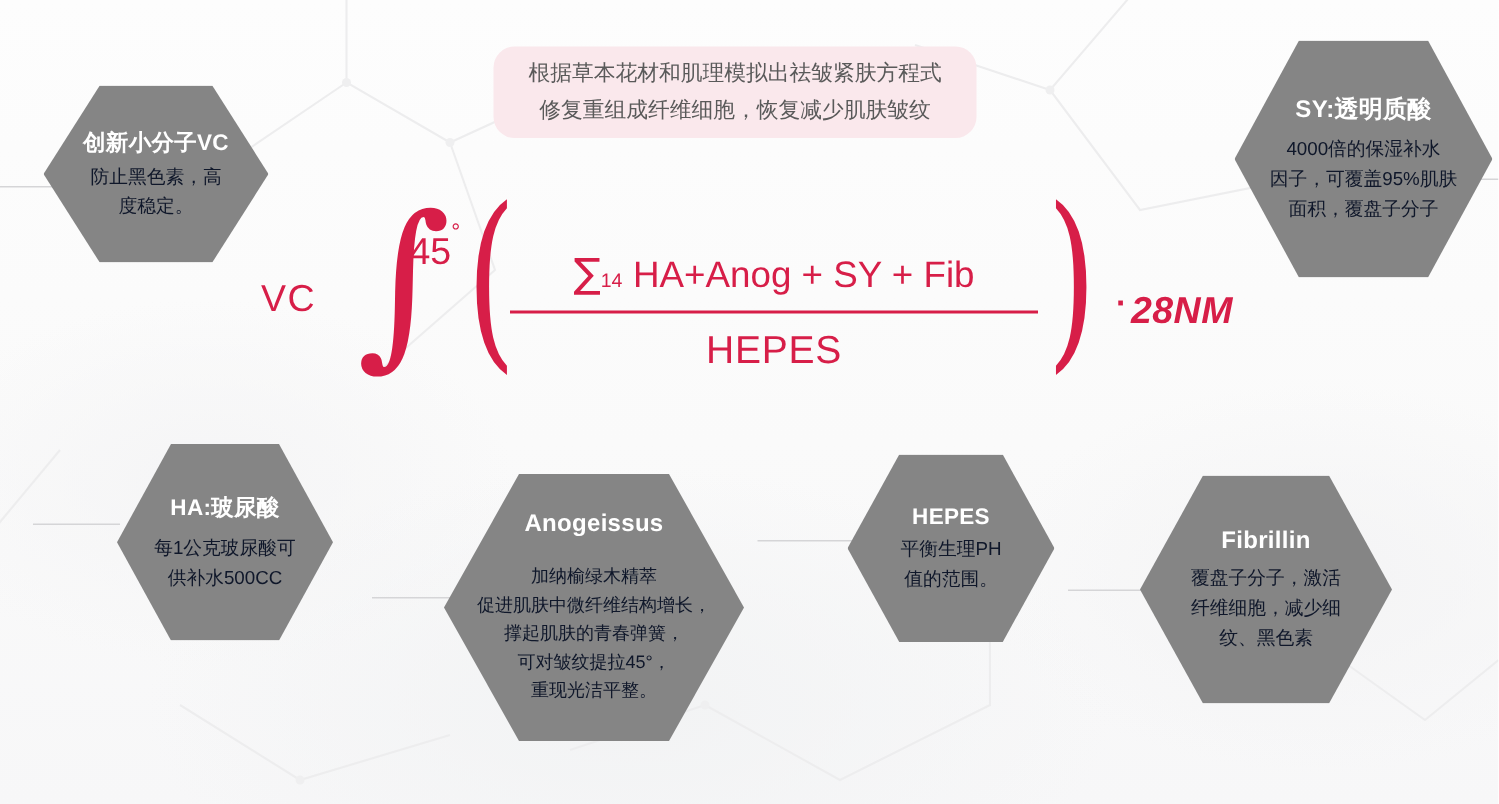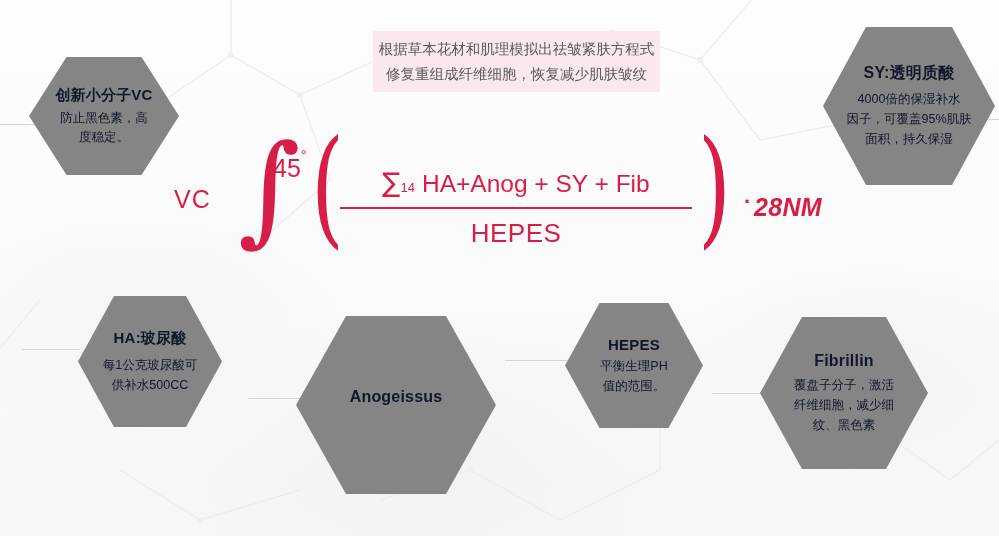--- a/index.html
+++ b/index.html
@@ -38,47 +38,46 @@
     clip-path: polygon(25% 0%, 75% 0%, 100% 50%, 75% 100%, 25% 100%, 0% 50%);
     display: flex;
     flex-direction: column;
     align-items: center;
     justify-content: center;
     text-align: center;
     color: #ffffff;
   }
   .hex .hx-title {
     font-weight: bold;
-    color: #0f172a;
+    color: #ffffff;
     letter-spacing: .2px;
     white-space: nowrap;
   }
   .hex .hx-body {
     color: #0f172a;
     font-weight: normal;
   }
   .hex .hx-body span { display: block; white-space: nowrap; }
 
   
   .pink-note {
     position: absolute;
     left: 329px;
     top: 31px;
-    width: 287px;
+    width: 322px;
     height: 61px;
     background: #fae8ec;
-    border-radius: 0;
+    border-radius: 14px;
     display: flex;
     flex-direction: column;
     align-items: center;
     justify-content: center;
     color: #5a5a5a;
     font-size: 14.5px;
     line-height: 25px;
-    margin-left: 44px;
   }
   .pink-note span { display: block; white-space: nowrap; }
 
   
   #formula {
     position: absolute;
     left: 170px;
     top: 145px;
     width: 660px;
     height: 125px;
@@ -156,34 +155,41 @@
       <span>防止黑色素，高</span>
       <span>度稳定。</span>
     </div>
   </div>
 
   <div class="hex" style="left:823px; top:27px; width:172px; height:158px;">
     <div class="hx-title" style="font-size:16px; margin-bottom:5px;">SY:透明质酸</div>
     <div class="hx-body" style="font-size:12.5px; line-height:20px;">
       <span>4000倍的保湿补水</span>
       <span>因子，可覆盖95%肌肤</span>
-      <span>面积，持久保湿</span>
+      <span>面积，覆盘子分子</span>
     </div>
   </div>
 
   <div class="hex" style="left:78px; top:296px; width:144px; height:131px;">
     <div class="hx-title" style="font-size:15px; margin-bottom:7px;">HA:玻尿酸</div>
     <div class="hx-body" style="font-size:12.5px; line-height:20px;">
       <span>每1公克玻尿酸可</span>
       <span>供补水500CC</span>
     </div>
   </div>
 
   <div class="hex" style="left:296px; top:316px; width:200px; height:178px;">
     <div class="hx-title" style="font-size:16px; margin-bottom:16px;">Anogeissus</div>
+    <div class="hx-body" style="font-size:12px; line-height:19px;">
+      <span>加纳榆绿木精萃</span>
+      <span>促进肌肤中微纤维结构增长，</span>
+      <span>撑起肌肤的青春弹簧，</span>
+      <span>可对皱纹提拉45°，</span>
+      <span>重现光洁平整。</span>
+    </div>
   </div>
 
   <div class="hex" style="left:565px; top:303px; width:138px; height:125px;">
     <div class="hx-title" style="font-size:15px; margin-bottom:3px;">HEPES</div>
     <div class="hx-body" style="font-size:12.5px; line-height:20px;">
       <span>平衡生理PH</span>
       <span>值的范围。</span>
     </div>
   </div>
 

